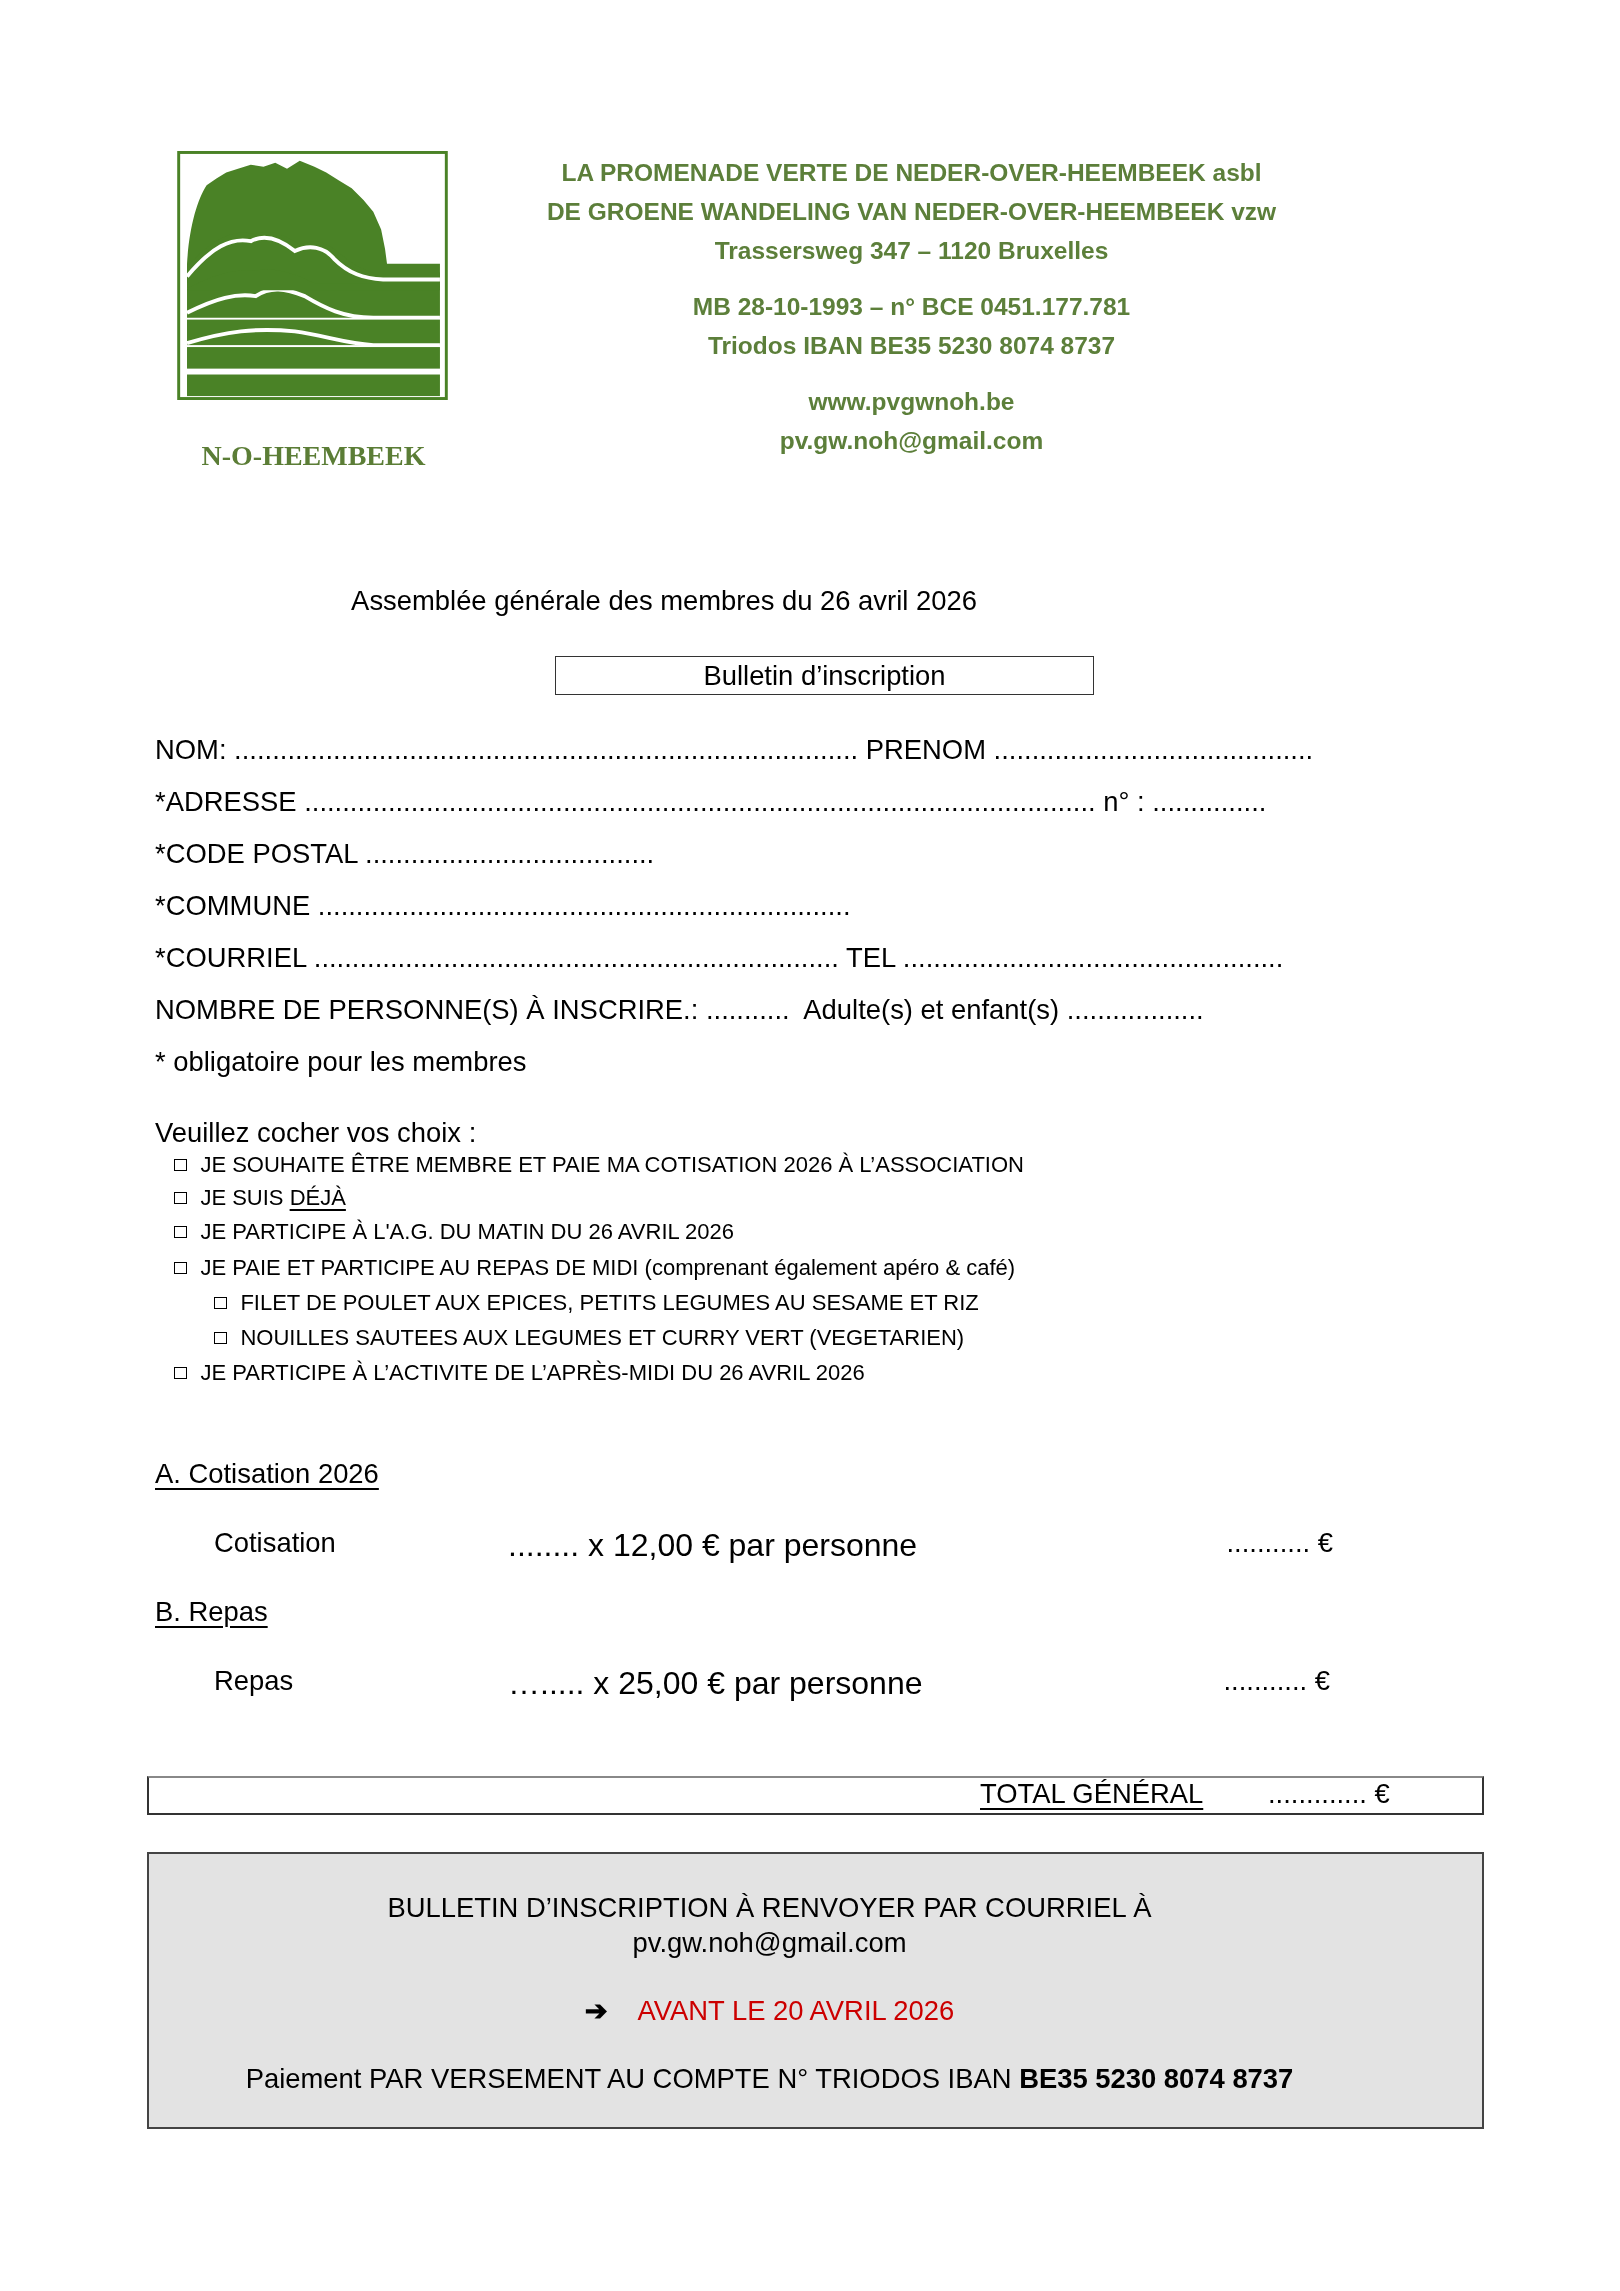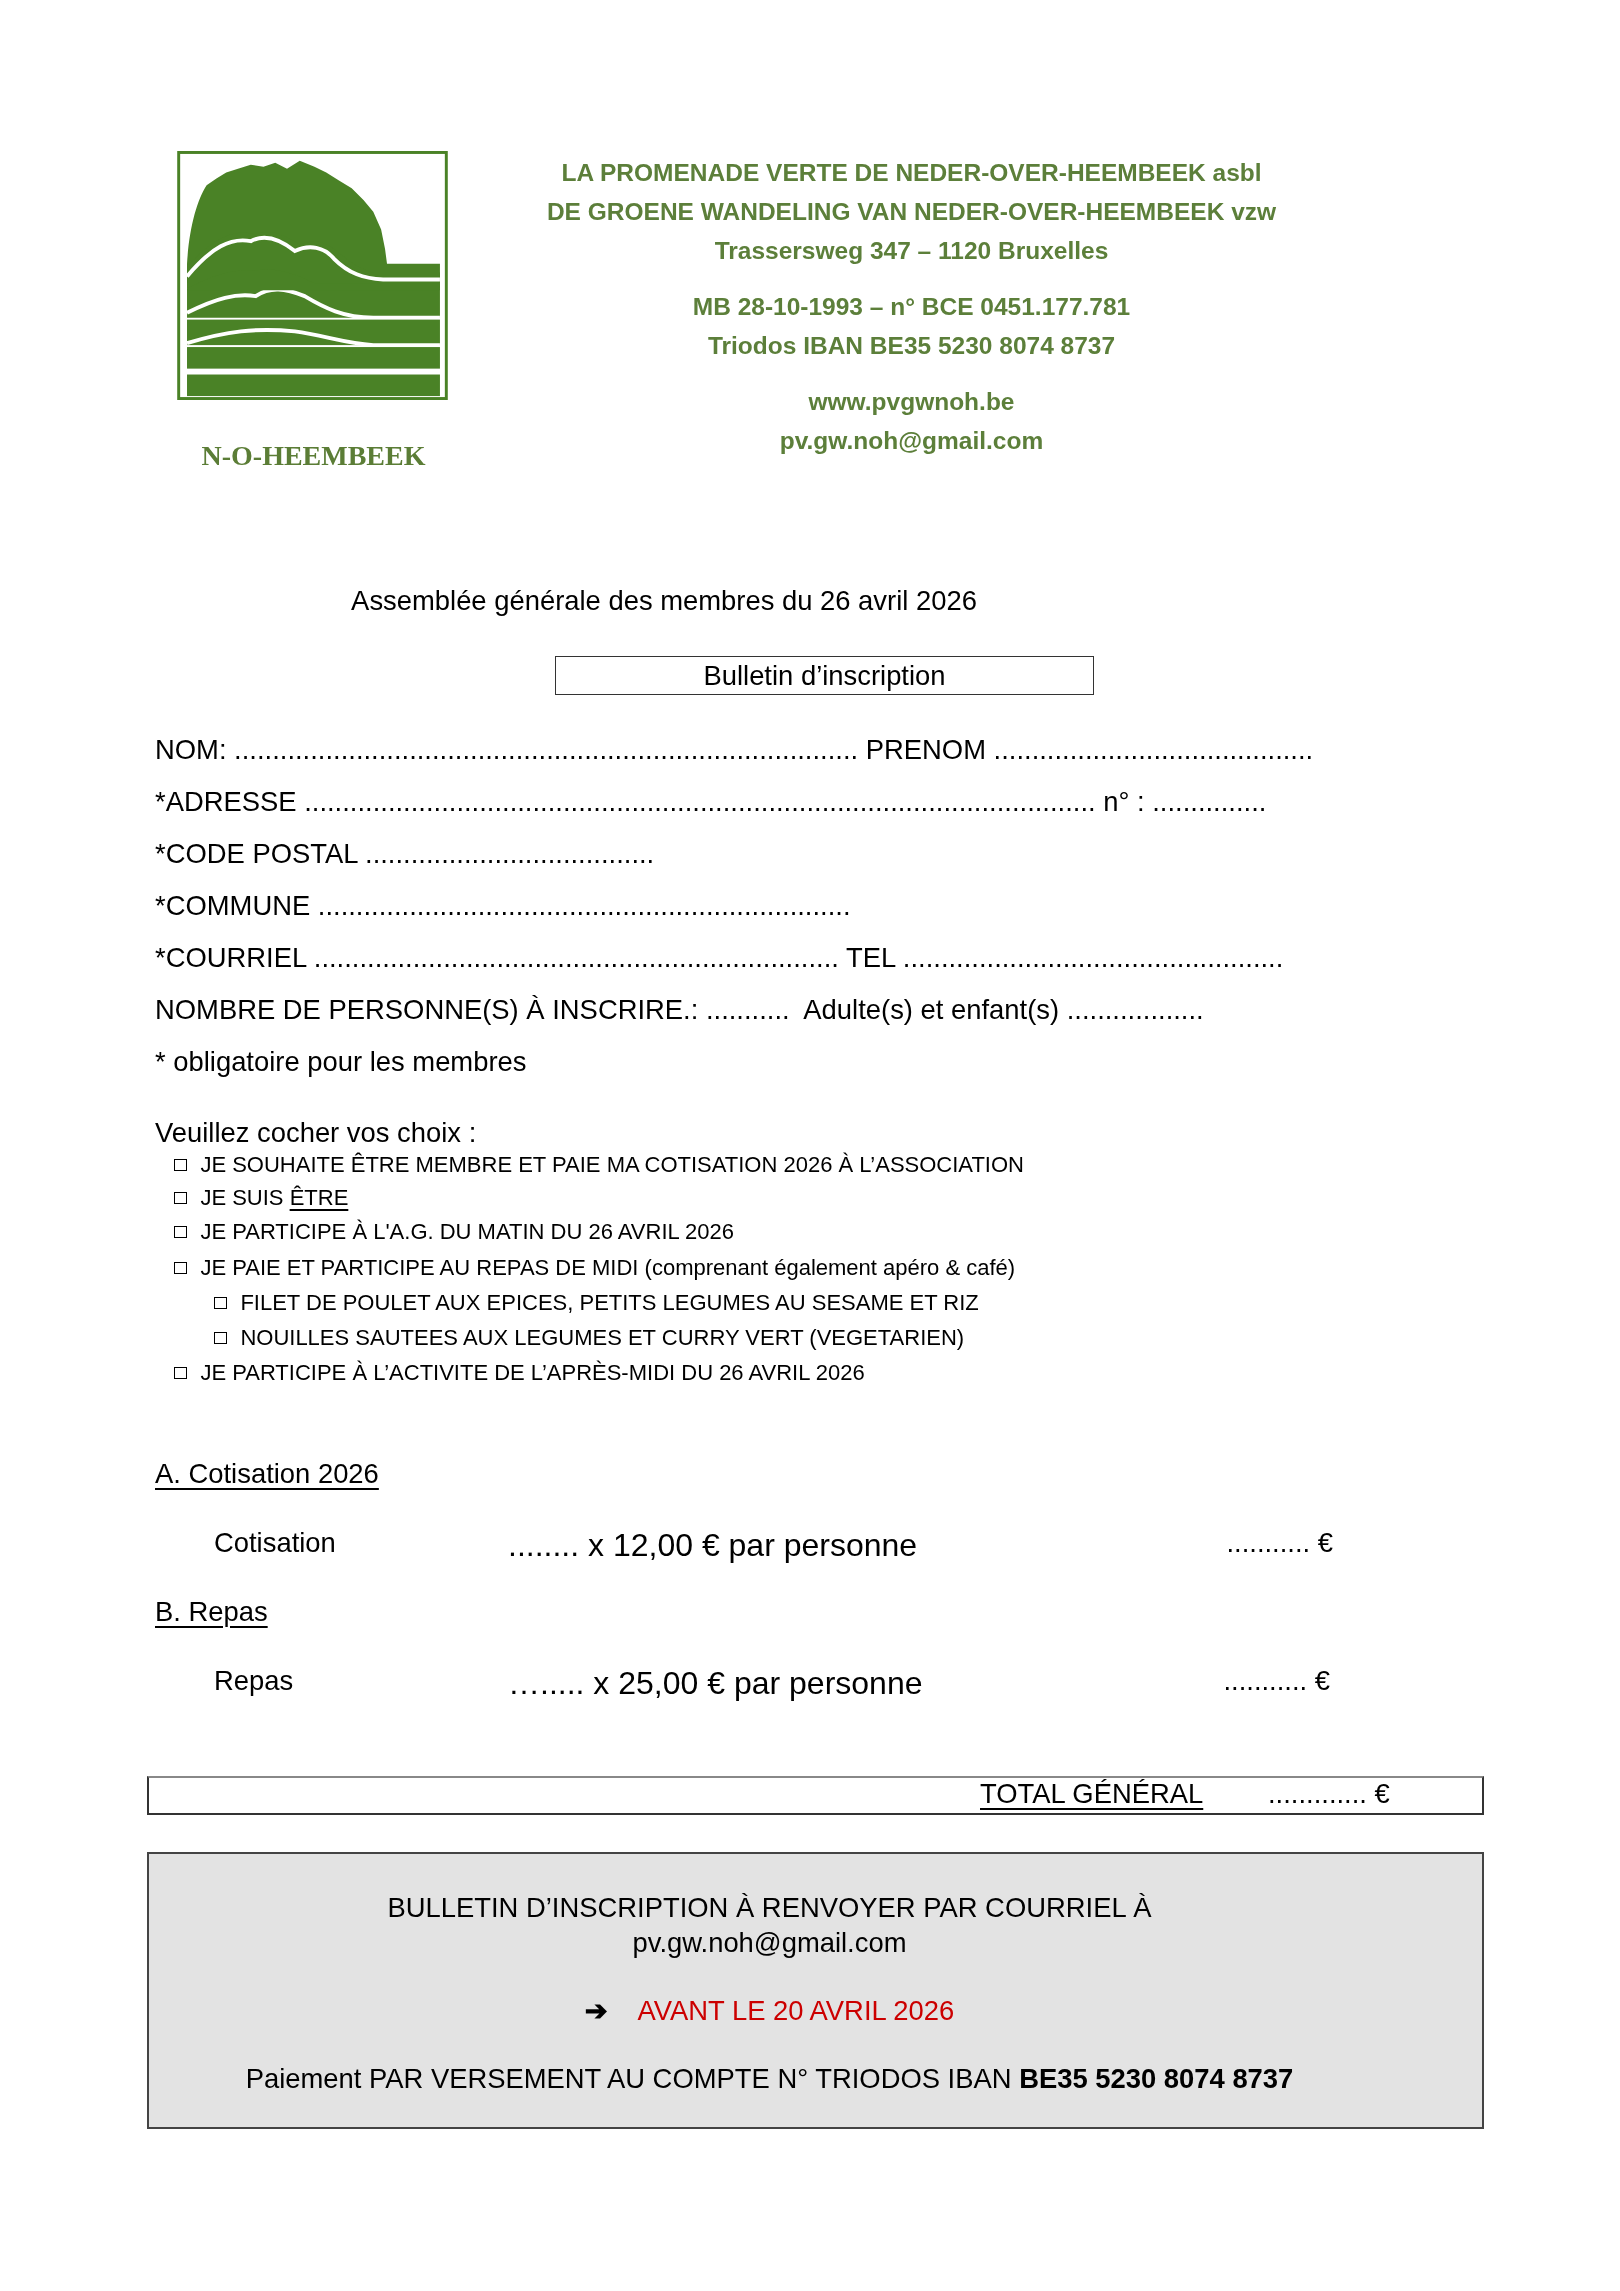--- a/index.html
+++ b/index.html
@@ -87,21 +87,21 @@
 
 <div class="abs choice-title">Veuillez cocher vos choix :</div>
 
 <div class="abs choice" style="left:174px; top:1152px">
   <span class="cb"></span>
   <span>JE SOUHAITE ÊTRE MEMBRE ET PAIE MA COTISATION 2026 À L’ASSOCIATION</span>
 </div>
 <div class="abs choice" style="left:174px; top:1185px">
   <span class="cb"></span>
   <span>JE SUIS </span>
-  <span class="u">ÊTRE</span>
+  <span class="u">DÉJÀ</span>
 </div>
 <div class="abs choice" style="left:174px; top:1219px">
   <span class="cb"></span>
   <span>JE PARTICIPE À L'A.G. DU MATIN DU 26 AVRIL 2026</span>
 </div>
 <div class="abs choice" style="left:174px; top:1255px">
   <span class="cb"></span>
   <span>JE PAIE ET PARTICIPE AU REPAS DE MIDI (comprenant également apéro &amp; café)</span>
 </div>
 <div class="abs choice" style="left:214px; top:1290px">

